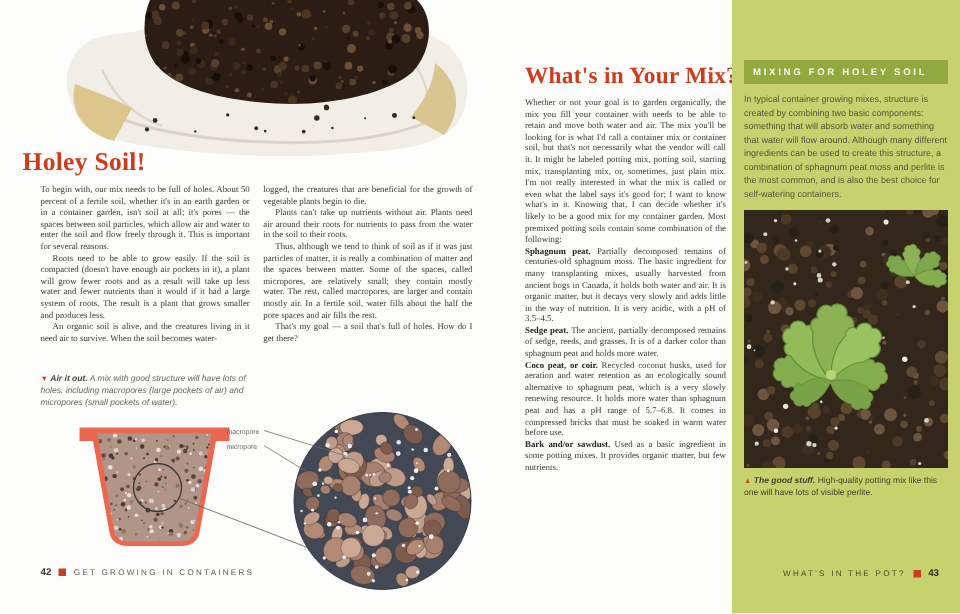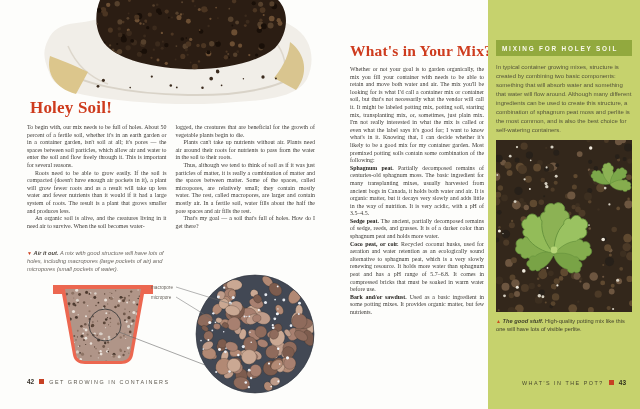--- a/index.html
+++ b/index.html
@@ -7,21 +7,21 @@
     width:640px;height:409px;position:relative;overflow:hidden;
     background:#fdfdfb;font-family:"Liberation Serif",serif;
   }
   .abs{position:absolute}
 
   
   .chap-head{
     font-family:"Liberation Serif",serif;font-weight:bold;
     color:#ce3b1d;letter-spacing:.2px;
   }
-  #holey-head{left:30px;top:98px;font-size:17px}
+  #holey-head{left:15px;top:98px;font-size:17px}
   #mix-head{left:350px;top:42px;font-size:15.5px}
 
   
   .bodytext{font-size:5.9px;line-height:7.6px;color:#3d3a36;text-align:justify}
   .bodytext p{margin:0}
   .bodytext p.ind{text-indent:8px}
   #left-columns{left:27px;top:124px;width:288px;display:flex;gap:9px}
   #left-columns .col{width:140px}
   #right-column{left:350px;top:66px;width:134px}
   .entry{margin-top:7px}

